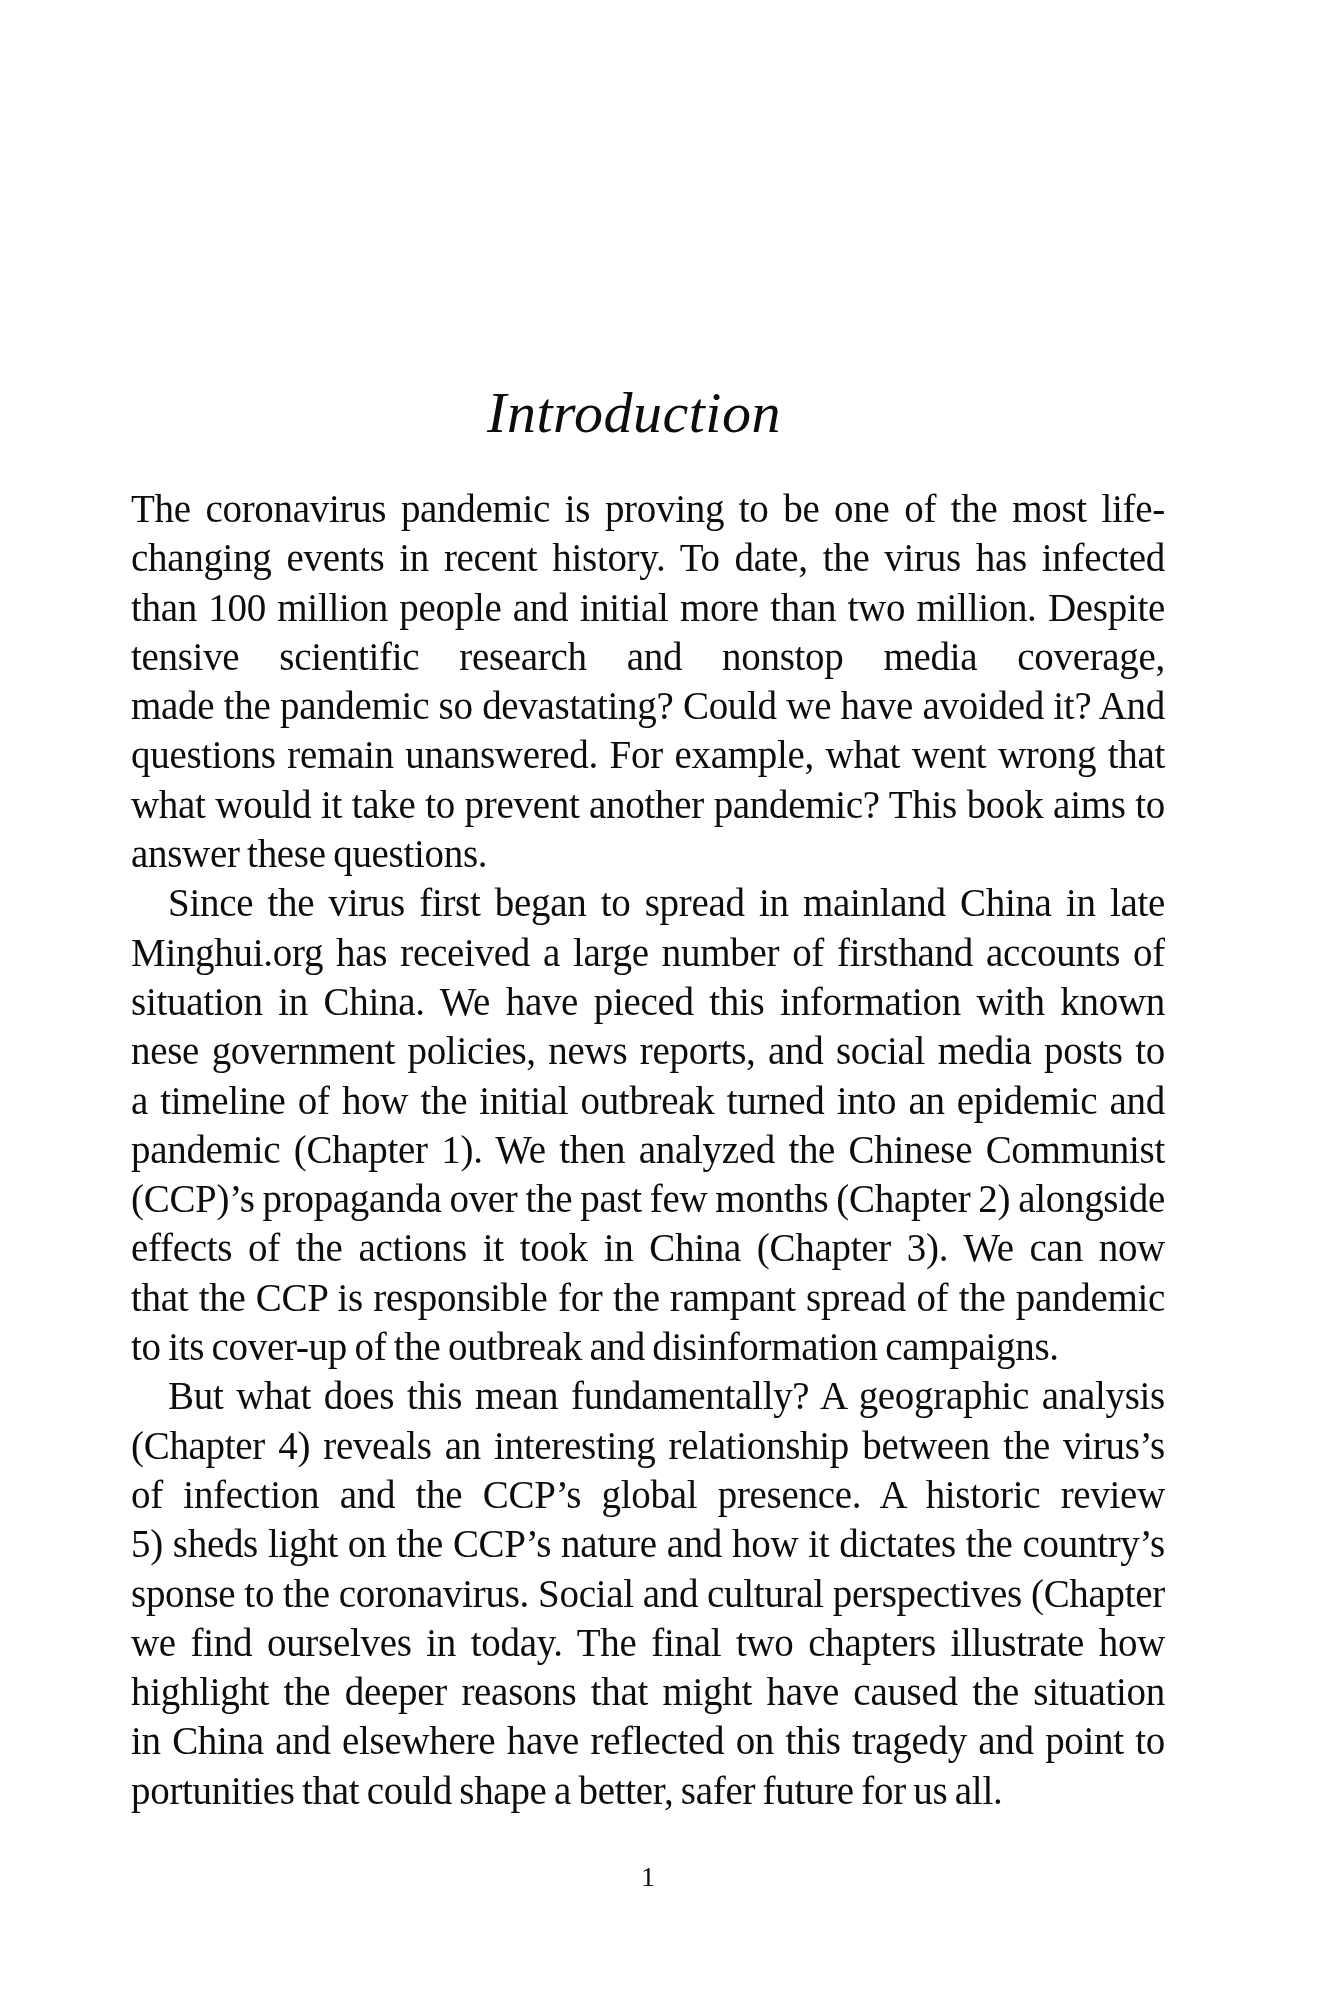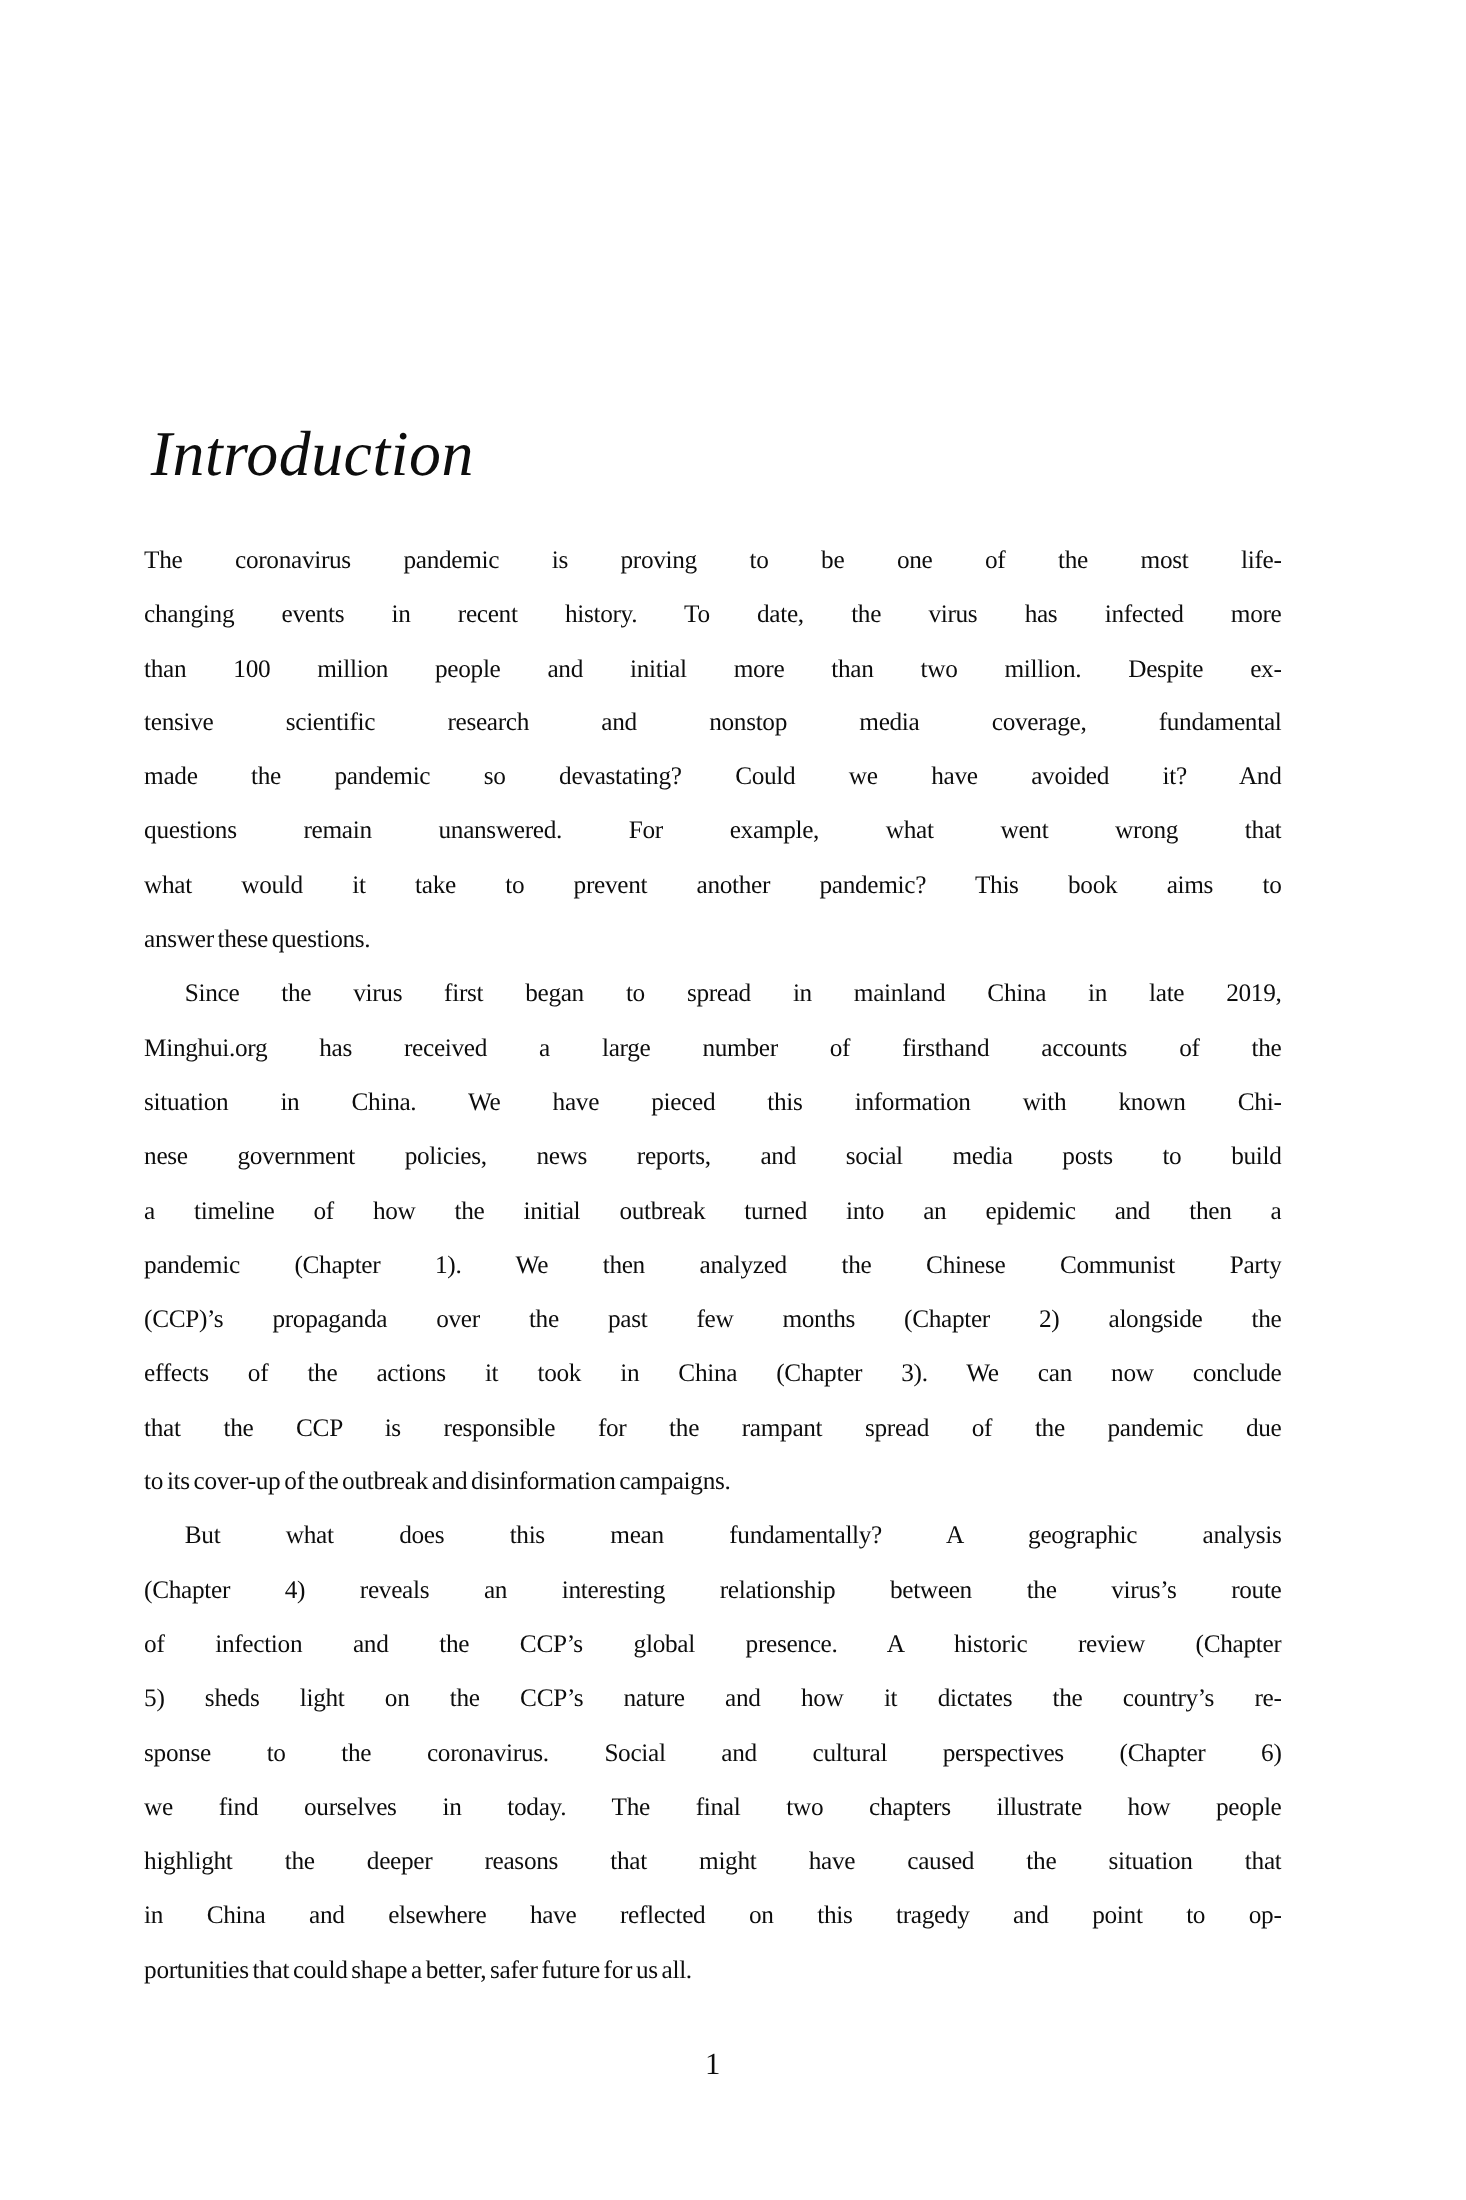--- a/index.html
+++ b/index.html
@@ -12,39 +12,39 @@
   }
   .page {
     position: relative;
     width: 1333px;
     height: 2000px;
     background: #ffffff;
   }
   .chapter-title {
     position: absolute;
     top: 380px;
-    left: 137px;
+    left: 117px;
     width: 1034px;
-    text-align: left;
+    text-align: center;
     font-style: italic;
     font-size: 58px;
     line-height: 1.15;
     font-weight: 400;
     letter-spacing: 0.5px;
   }
   .body-text {
     position: absolute;
     top: 484px;
     left: 131px;
     width: 1034px;
   }
   .paragraph { width: 1034px; }
   .line {
     width: 1034px;
-    font-size: 23px;
+    font-size: 39px;
     line-height: 49.3px;
     letter-spacing: -0.3px;
     word-spacing: -2px;
     text-align: justify;
     text-align-last: justify;
     -moz-text-align-last: justify;
     overflow: hidden;
     height: 49.3px;
   }
   .line.last {

